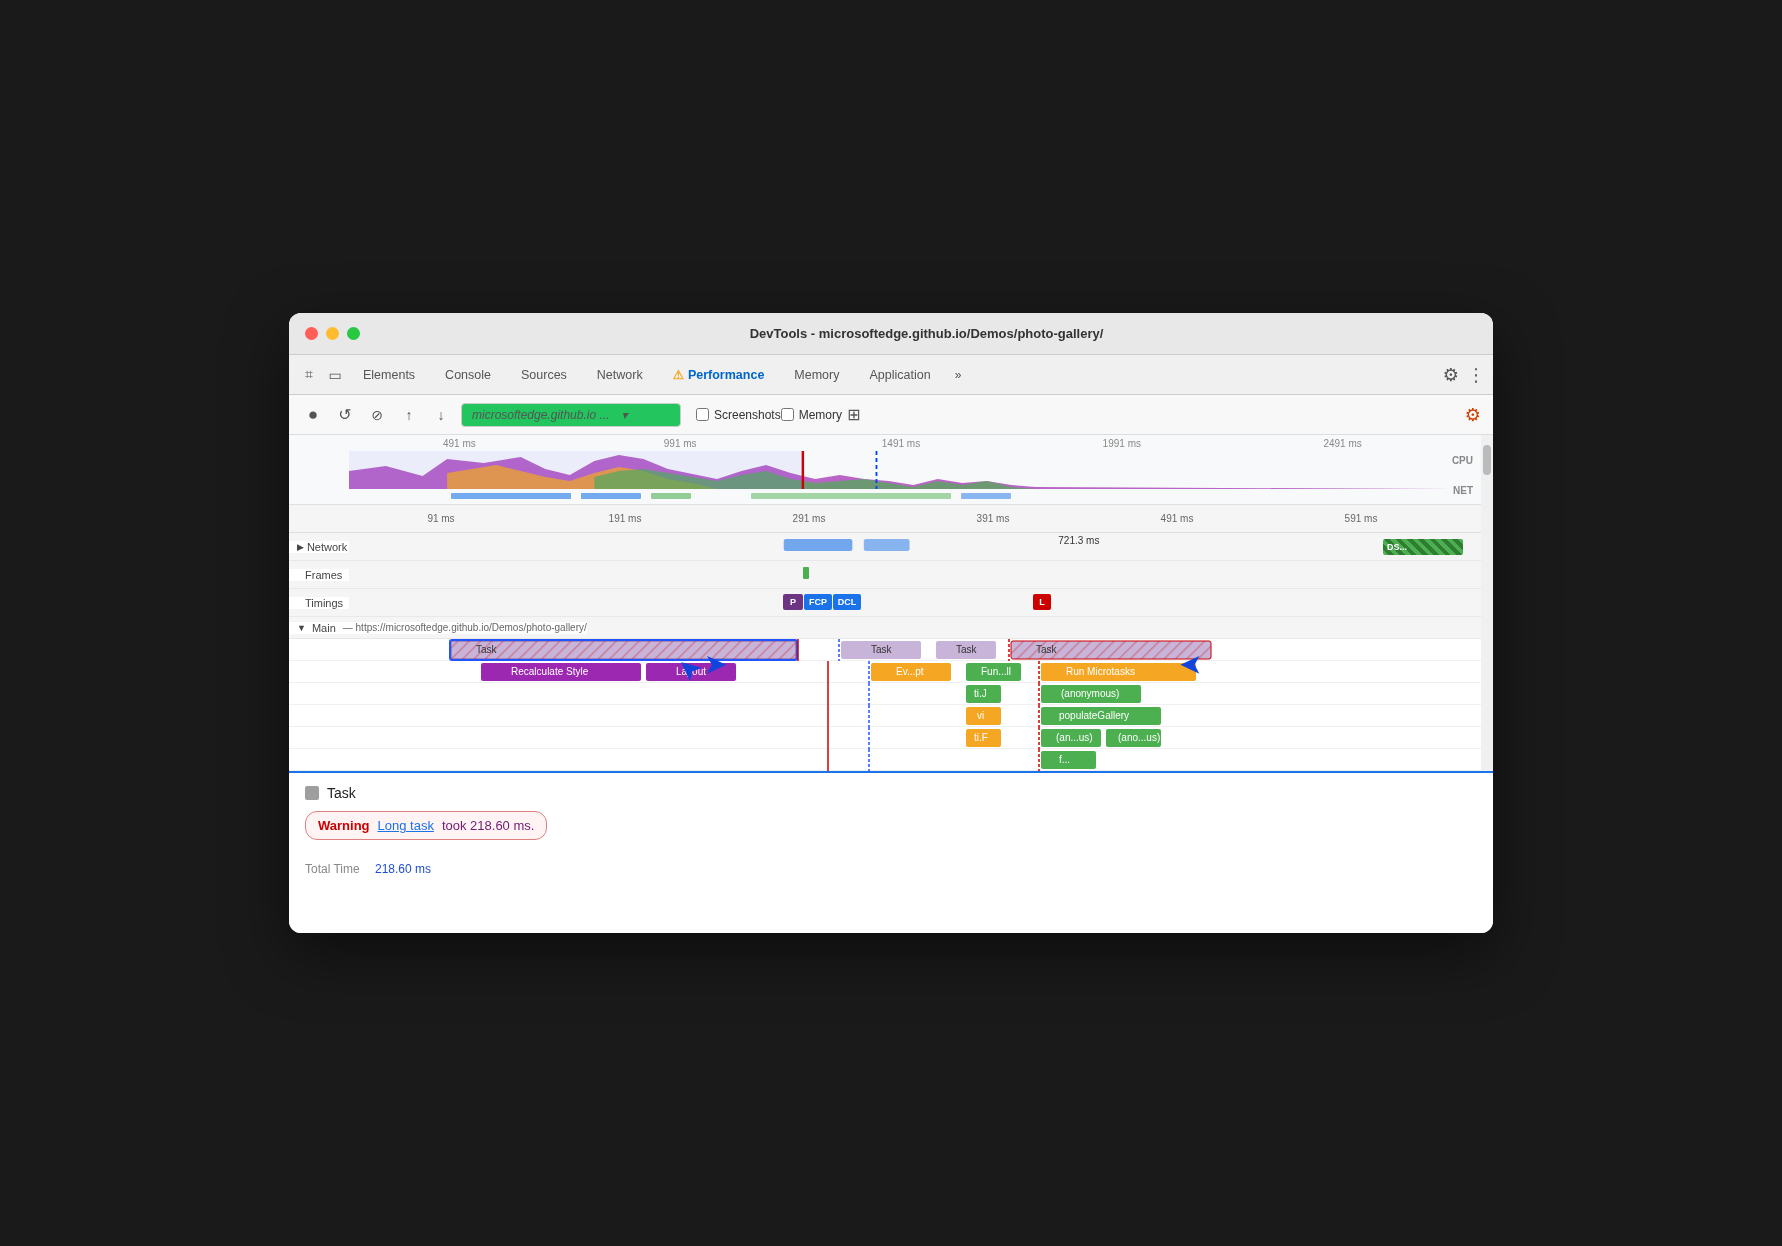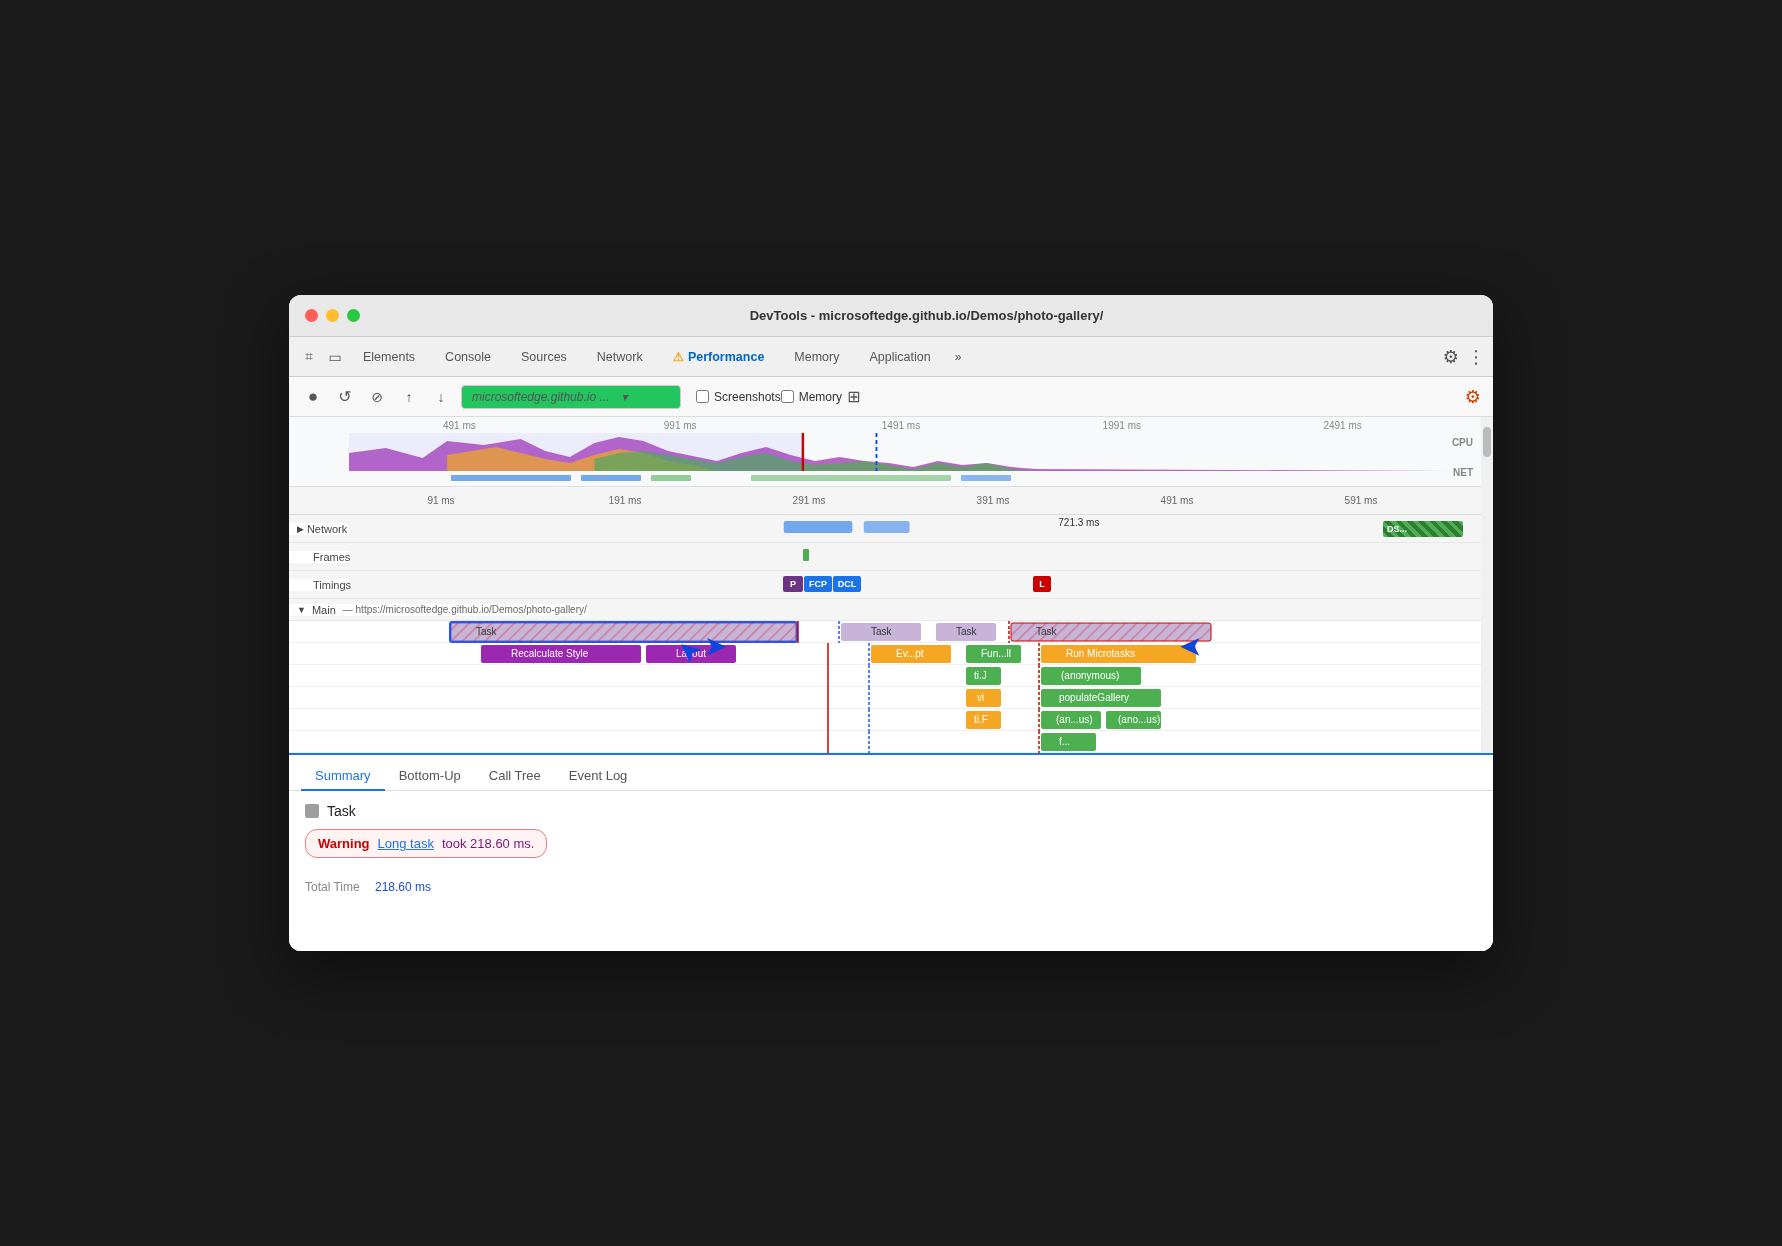--- a/index.html
+++ b/index.html
@@ -197,21 +197,21 @@
       min-width: 60px;
       font-size: 11px;
       color: #444;
       padding-left: 8px;
       display: flex;
       align-items: center;
       gap: 3px;
       z-index: 2;
       background: white;
     }
-    .track-label.indent { padding-left: 24px; }
+    .track-label.indent { padding-left: 16px; }
     .track-content {
       flex: 1;
       height: 100%;
       position: relative;
       overflow: hidden;
     }
     
     .flame-rows {
       background: white;
     }
@@ -628,26 +628,20 @@
 
       </div>
 
       <div class="scrollbar-v" style="position:absolute; right:0; top:0; bottom:0;">
         <div class="scrollbar-thumb"></div>
       </div>
 
     </div>
 
     <div class="bottom-panel">
-      <div class="bottom-tabs">
-        <div class="bottom-tab active">Summary</div>
-        <div class="bottom-tab">Bottom-Up</div>
-        <div class="bottom-tab">Call Tree</div>
-        <div class="bottom-tab">Event Log</div>
-      </div>
 
       <div class="summary-content">
         <div class="task-header">
           <div class="task-icon"></div>
           <span class="task-title">Task</span>
         </div>
 
         <div style="margin-bottom:12px;">
           <div class="warning-row">
             <span class="warning-label">Warning</span>

